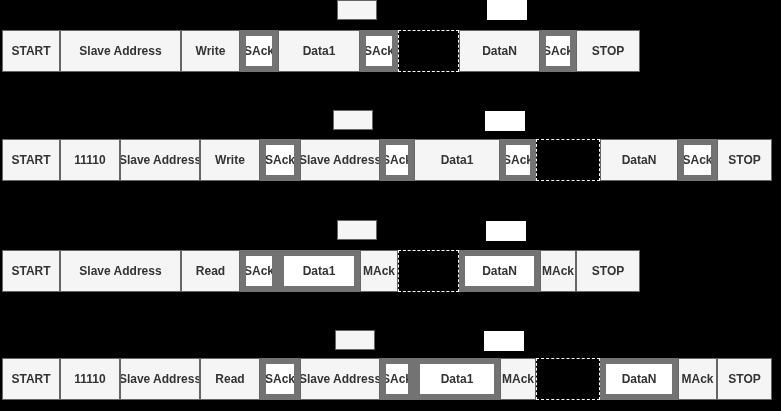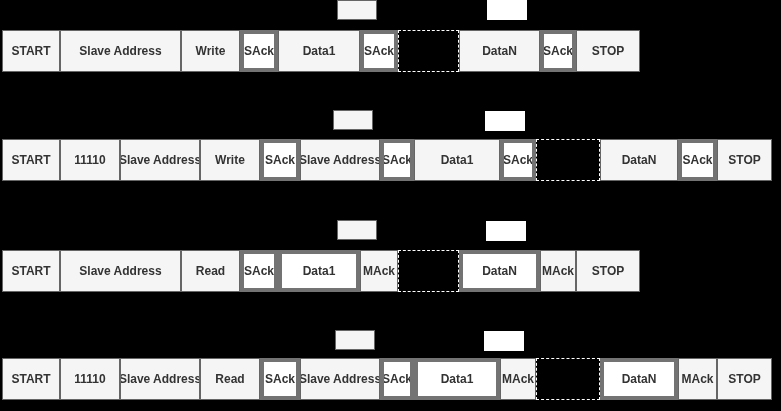--- a/index.html
+++ b/index.html
@@ -34,21 +34,21 @@
     overflow: hidden;
     text-align: center;
     font-weight: bold;
   }
   .cell.plain {
     background: var(--box-fill, #F5F5F5);
     border: 1px solid var(--box-border, #666666);
   }
   .cell.highlight {
     background: var(--highlight-fill, #FFFFFF);
-    border: 4px solid #737373;
+    border: 6px solid #737373;
   }
   .cell.dashed {
     background: transparent;
     border: 1px dashed var(--dashed-border, #FFFFFF);
   }
   .marker {
     position: absolute;
     width: 40px;
     height: 20px;
     box-sizing: border-box;

